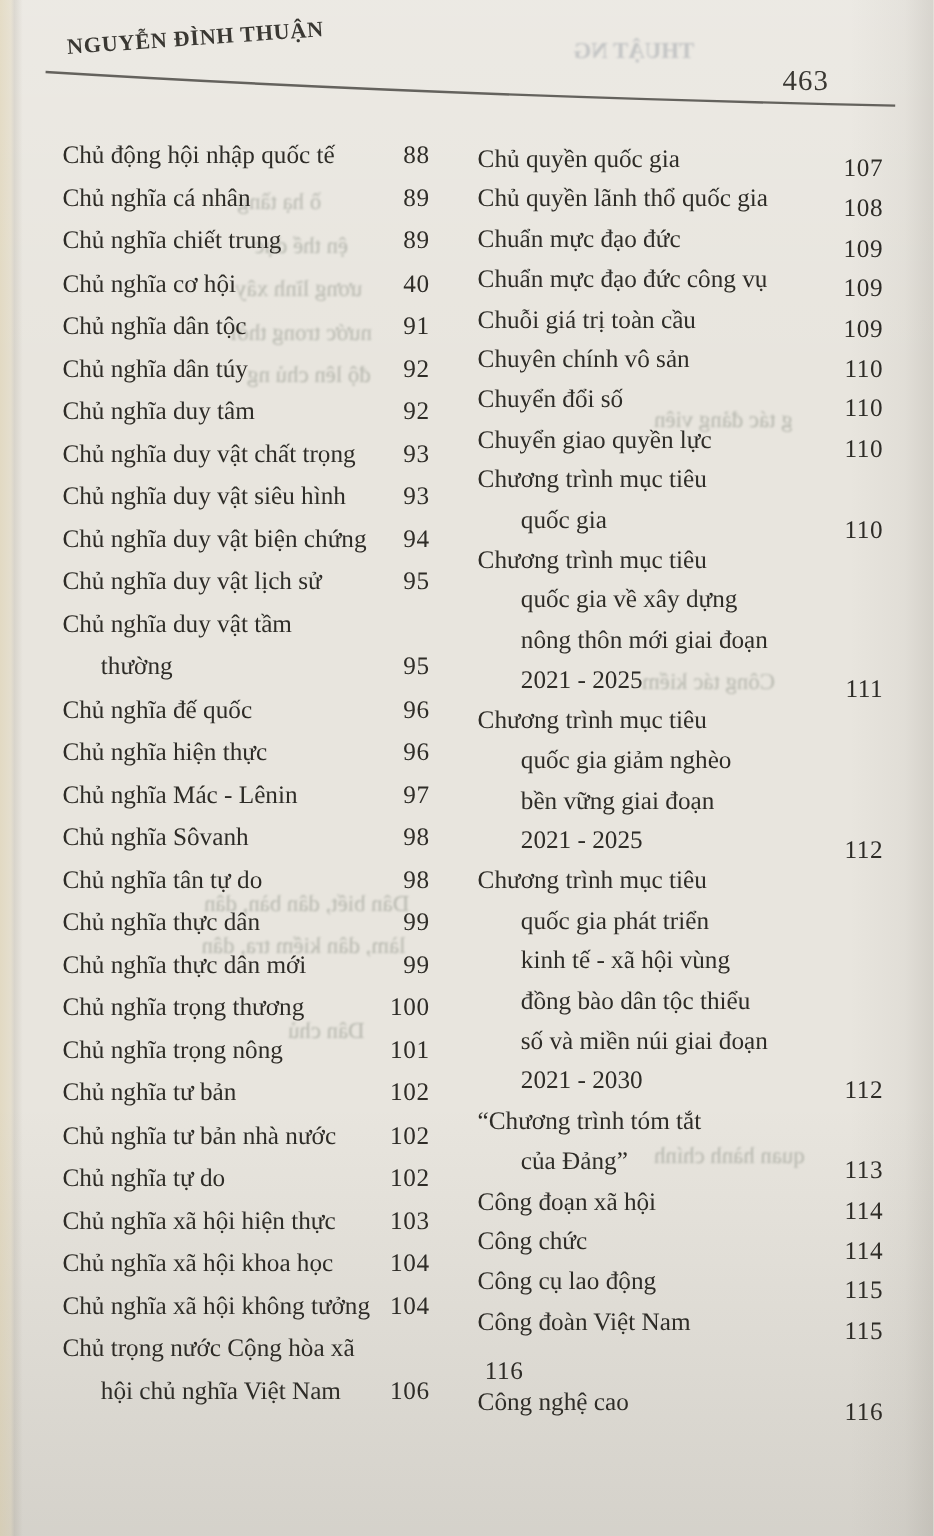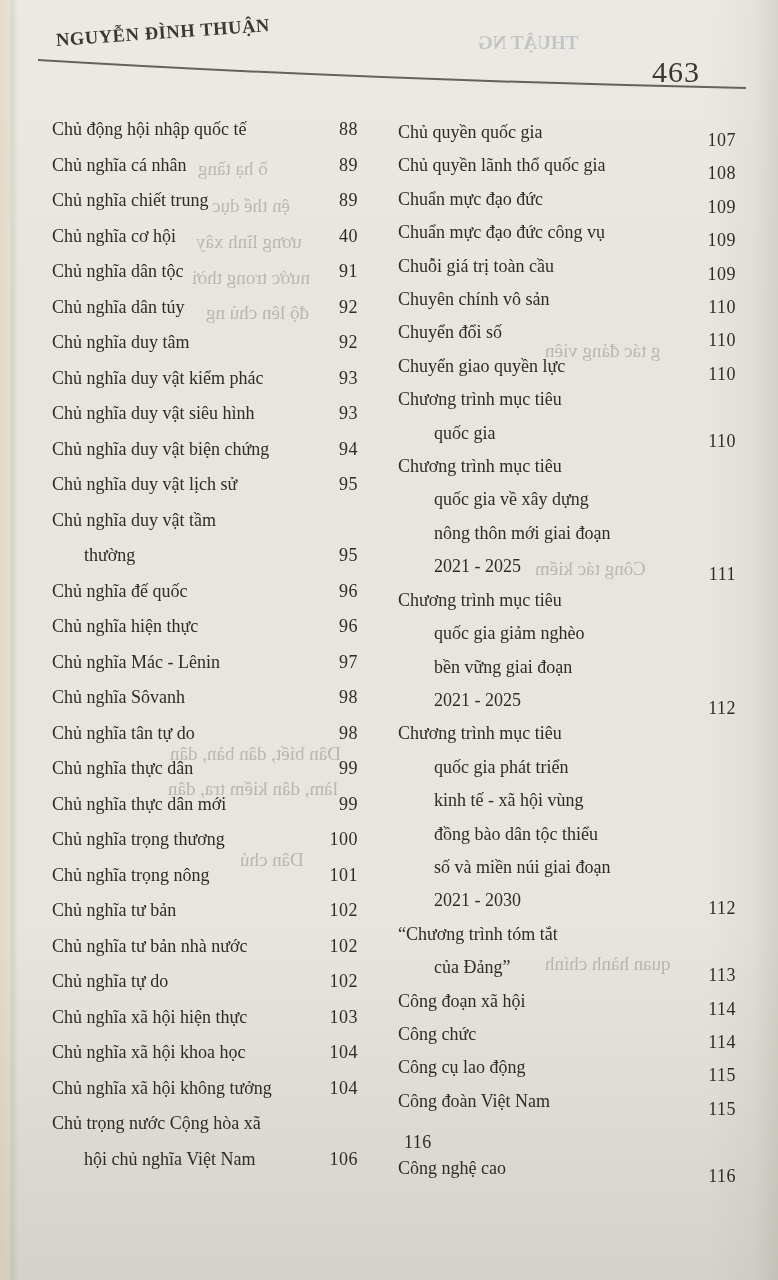--- a/index.html
+++ b/index.html
@@ -20,26 +20,26 @@
 
   
   .author{
     position:absolute;left:56px;top:30px;
     font-size:18.5px;font-weight:bold;letter-spacing:0.6px;
     transform:rotate(-4deg);transform-origin:left center;
     color:#3a3833;white-space:nowrap;
   }
   .pageno{
     position:absolute;left:652px;top:55px;
-    font-size:30px;color:#3a3833;letter-spacing:1px;text-align:right;
+    font-size:24px;color:#3a3833;letter-spacing:1px;text-align:right;
   }
   svg.rule{position:absolute;left:0;top:0;}
 
   
-  .col{position:absolute;font-size:18px;}
+  .col{position:absolute;font-size:21px;}
   .col-left{left:52px;top:112px;width:306px;}
   .col-right{left:398px;top:116px;width:338px;}
   .entry{display:flex;align-items:flex-end;}
   .label{flex:1;min-width:0;}
   .line{line-height:35.5px;white-space:nowrap;}
   .cont{padding-left:32px;}
   .pnum{margin-left:6px;line-height:35.5px;letter-spacing:0.5px;}
   .col-right .line{line-height:33.4px;}
   .col-right .cont{padding-left:36px;}
   .col-right .pnum{line-height:33.4px;position:relative;top:8px;}
@@ -126,21 +126,21 @@
         <div class="pnum">92</div>
       </div>
       <div class="entry">
         <div class="label">
           <div class="line">Chủ nghĩa duy tâm</div>
         </div>
         <div class="pnum">92</div>
       </div>
       <div class="entry">
         <div class="label">
-          <div class="line">Chủ nghĩa duy vật kiểm phác</div>
+          <div class="line">Chủ nghĩa duy vật chất trọng</div>
         </div>
         <div class="pnum">93</div>
       </div>
       <div class="entry">
         <div class="label">
           <div class="line">Chủ nghĩa duy vật siêu hình</div>
         </div>
         <div class="pnum">93</div>
       </div>
       <div class="entry">

